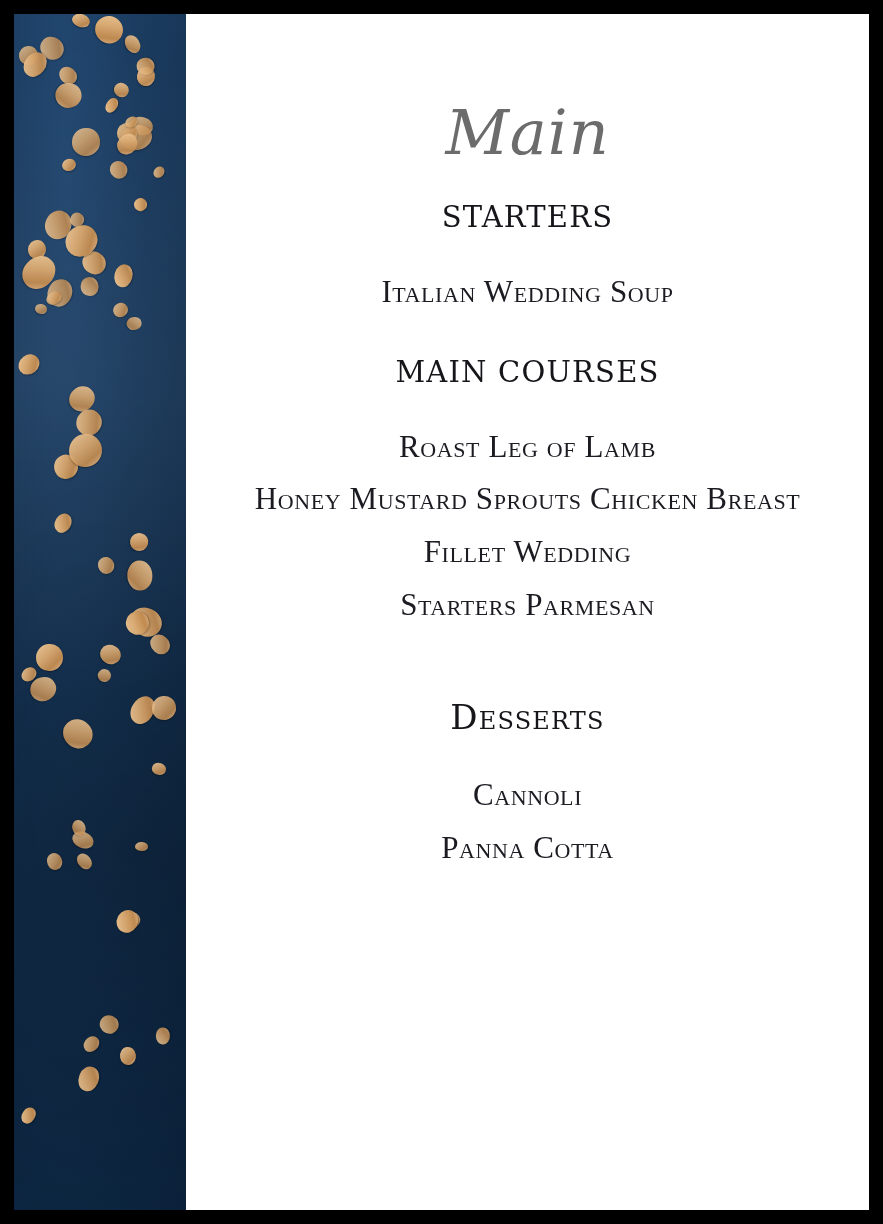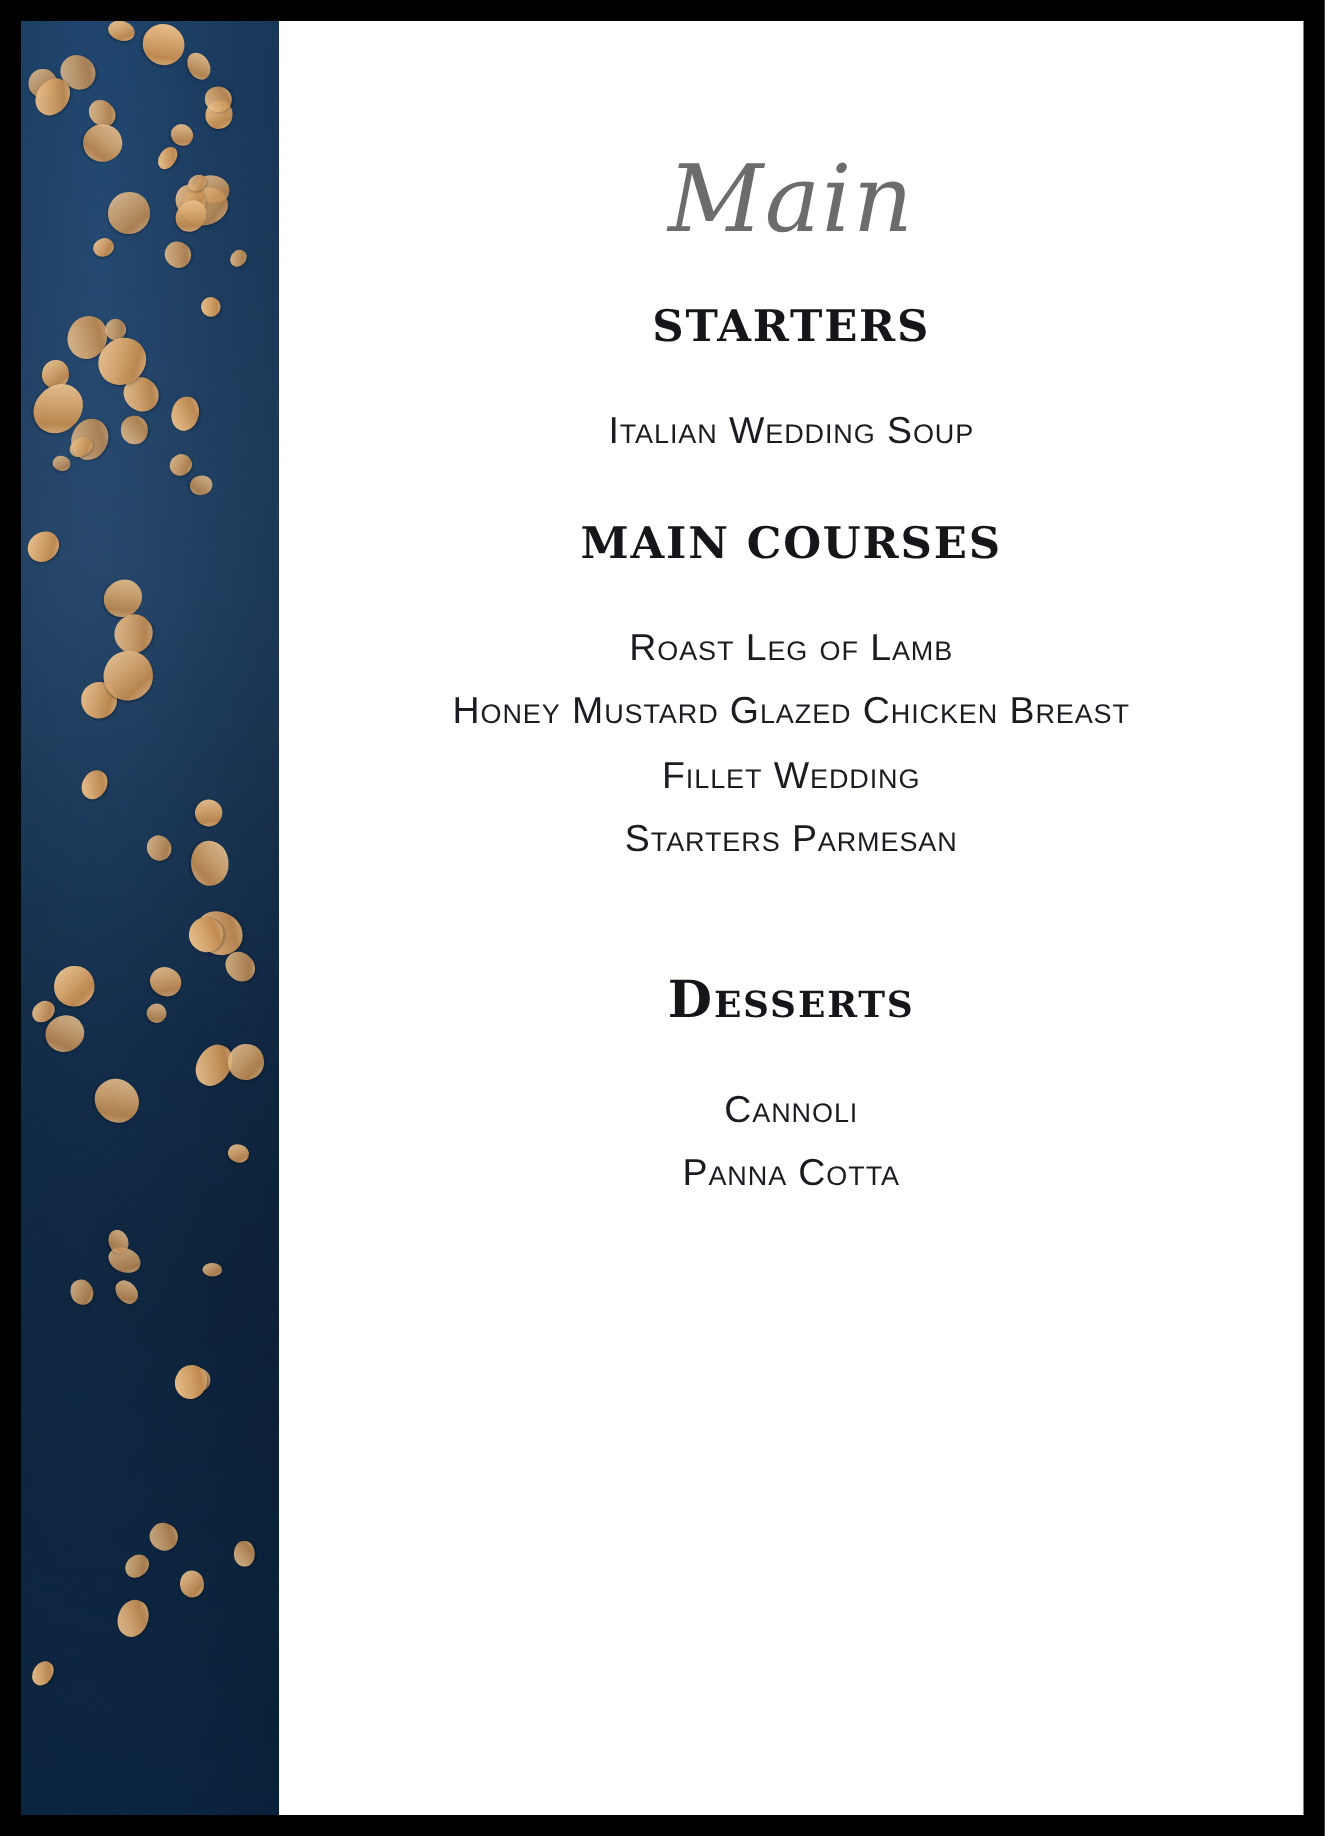--- a/index.html
+++ b/index.html
@@ -68,31 +68,31 @@
     font-style: italic;
     font-size: 62px;
     line-height: 1;
     color: #6c6c6c;
     letter-spacing: 1px;
     font-weight: 400;
   }
 
   .section-head {
     font-family: "DejaVu Serif", serif;
-    font-weight: 700;
+    font-weight: 400;
     font-size: 29px;
     letter-spacing: 1.2px;
     color: #15151a;
     text-transform: uppercase;
   }
   .section-head.sc { font-variant: small-caps; text-transform: none; font-size: 34px;}
 
   .item {
-    font-family: Liberation Sans, sans-serif;
-    font-size: 25px;
+    font-family: Liberation Serif, serif;
+    font-size: 31px;
     line-height: 1.7;
     color: #1b1b22;
     font-variant: small-caps;
     letter-spacing: 0.6px;
     white-space: nowrap;
   }
 
   .group { margin-top: 6px; }
 
   .sp-1 { height: 36px; }
@@ -188,21 +188,21 @@
     <div class="sp-3"></div>
     <div class="group">
       <div class="item">Italian Wedding Soup</div>
     </div>
 
     <div class="sp-1"></div>
     <div class="section-head">Main Courses</div>
     <div class="sp-3"></div>
     <div class="group">
       <div class="item">Roast Leg of Lamb</div>
-      <div class="item">Honey Mustard Glazed Chicken Breast</div>
+      <div class="item">Honey Mustard Sprouts Chicken Breast</div>
       <div class="item">Fillet Wedding</div>
       <div class="item">Starters Parmesan</div>
     </div>
     <div class="sp-2"></div>
 
     <div class="sp-1"></div>
     <div class="section-head sc">Desserts</div>
     <div class="sp-3"></div>
     <div class="group">
       <div class="item">Cannoli</div>

